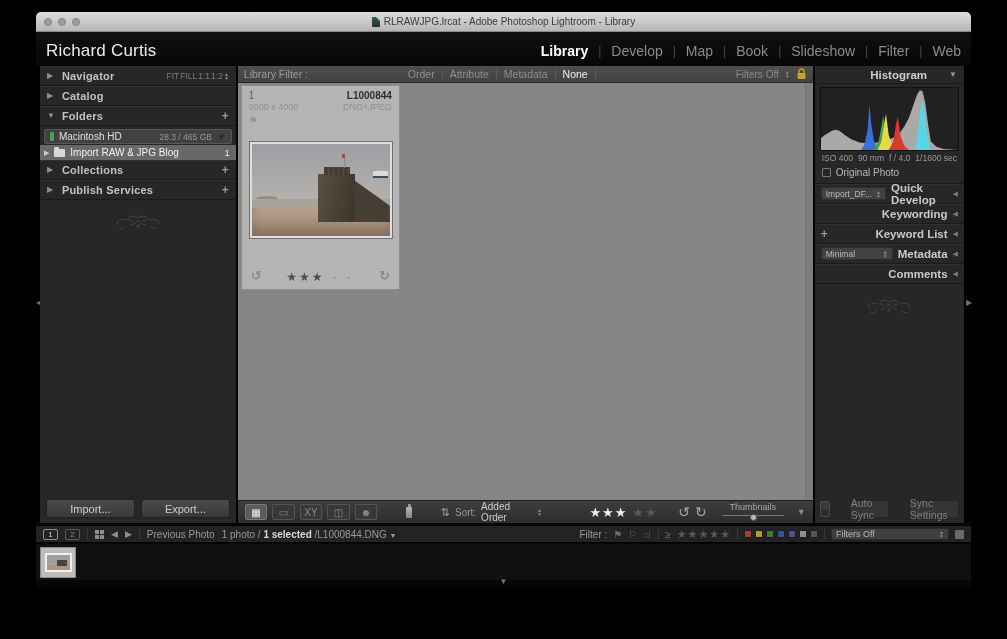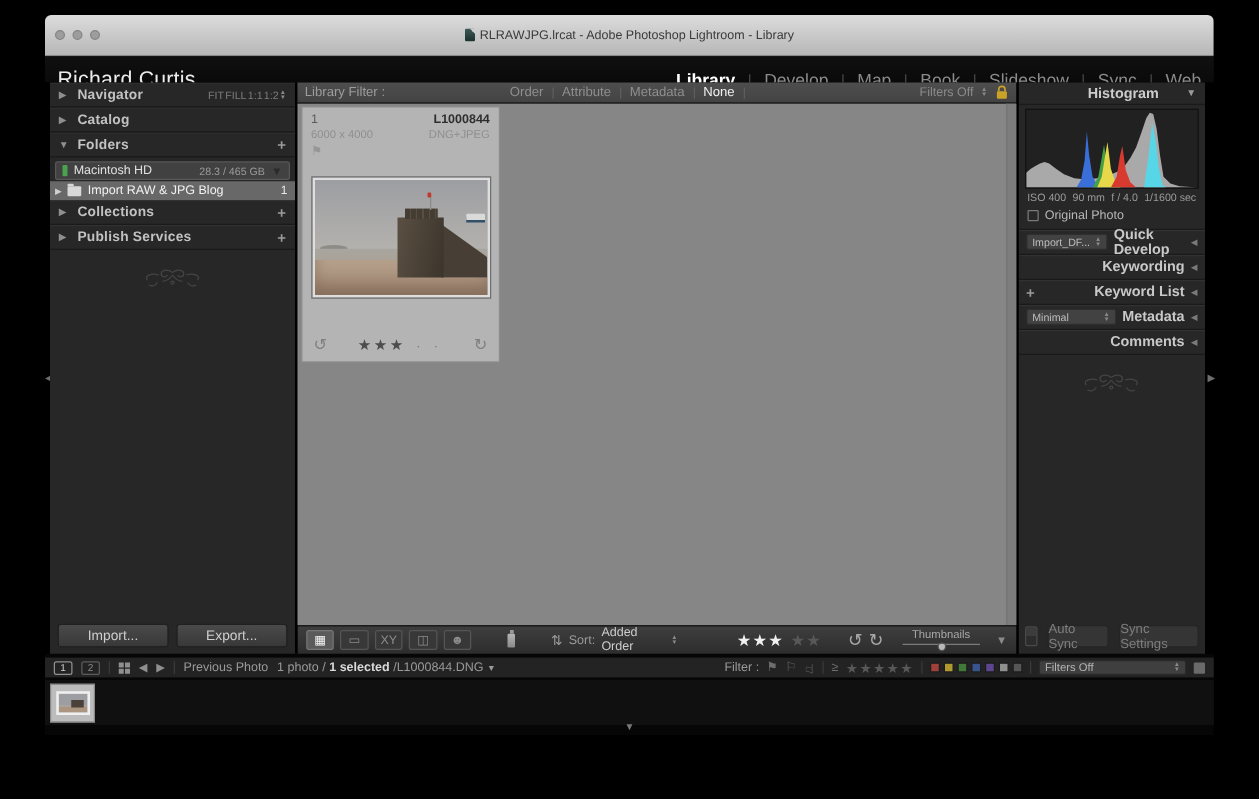--- a/index.html
+++ b/index.html
@@ -3,21 +3,21 @@
 <meta charset="utf-8">
 <style>
   * { margin:0; padding:0; box-sizing:border-box; }
   html,body { width:1007px; height:639px; background:#000; overflow:hidden;
               font-family:"Liberation Sans", sans-serif; position:relative; }
 
   .window { position:absolute; left:36px; top:12px; width:935px; height:576px;
             background:#060606; border-radius:5px 5px 0 0; }
 
   
-  .titlebar { height:33px; background:linear-gradient(#dcdcdc,#b7b7b7);
+  .titlebar { height:20px; background:linear-gradient(#dcdcdc,#b7b7b7);
               border-radius:5px 5px 0 0; position:relative;
               display:flex; align-items:center; border-bottom:1px solid #8a8a8a; }
   .traffic { display:flex; gap:6px; margin-left:8px; }
   .tdot { width:8px; height:8px; border-radius:50%; background:#9d9d9d; border:1px solid #848484; }
   .title-wrap { position:absolute; left:0; right:0; text-align:center; font-size:10px;
                 color:#3a3a3a; display:flex; justify-content:center; align-items:center; gap:4px; }
   .doc-icon { width:8px; height:10px; background:linear-gradient(#3d5a56,#1e3230);
               border-radius:1px; position:relative; display:inline-block; }
   .doc-icon::after { content:""; position:absolute; right:0; top:0; border:2px solid #cfcfcf;
                      border-left-color:transparent; border-bottom-color:transparent; }
@@ -151,21 +151,21 @@
   .orig-row { display:flex; align-items:center; gap:5px; padding:4px 7px 5px 7px;
               border-bottom:1px solid #1a1a1a; }
   .chk { width:9px; height:9px; border:1px solid #7a7a7a; border-radius:1px; background:transparent; }
   .orig-lbl { color:#b8b8b8; font-size:10px; }
   .rsec { height:20px; display:flex; align-items:center; padding:0 6px; gap:5px;
           border-bottom:1px solid #1a1a1a; box-shadow:inset 0 1px 0 #313131; }
   .rsec .lbl { margin-left:auto; color:#c9c9c9; font-size:11.5px; font-weight:bold; }
   .rsec .collapse { color:#7a7a7a; font-size:7px; }
   .chip { height:13px; background:#424242; border:1px solid #2e2e2e; border-radius:2px;
           display:flex; align-items:center; gap:4px; padding:0 4px; font-size:8.5px; color:#bdbdbd; }
-  .rsync { position:absolute; bottom:5px; left:5px; right:5px; display:flex; gap:8px; align-items:center; }
+  .rsync { position:absolute; bottom:5px; left:5px; right:5px; display:flex; gap:20px; align-items:center; }
   .sync-toggle { width:10px; height:16px; border:1px solid #4a4a4a; border-radius:2px;
                  background:linear-gradient(#3c3c3c 50%,#2c2c2c 50%); }
   .sbtn { flex:1; height:18px; background:#353535; border:1px solid #242424; border-radius:3px;
           color:#7e7e7e; font-size:10.5px; display:flex; align-items:center; justify-content:center; }
 
   
   .fs-bar { position:absolute; top:513px; left:0; right:0; height:18px; background:#232323;
             border-top:1px solid #000; border-bottom:1px solid #000;
             display:flex; align-items:center; gap:7px; padding:0 7px; font-size:10px; color:#9a9a9a; }
   .winbtn { width:15px; height:11px; border:1px solid #909090; border-radius:2px; color:#d0d0d0;
@@ -219,21 +219,21 @@
       <span class="module active">Library</span>
       <span class="msep">|</span>
       <span class="module">Develop</span>
       <span class="msep">|</span>
       <span class="module">Map</span>
       <span class="msep">|</span>
       <span class="module">Book</span>
       <span class="msep">|</span>
       <span class="module">Slideshow</span>
       <span class="msep">|</span>
-      <span class="module">Sync</span>
+      <span class="module">Filter</span>
       <span class="msep">|</span>
       <span class="module">Web</span>
     </div>
   </div>
 
   <div class="main">
 
     <div class="edge-strip">
       <span class="edge-arrow">◀</span>
     </div>

